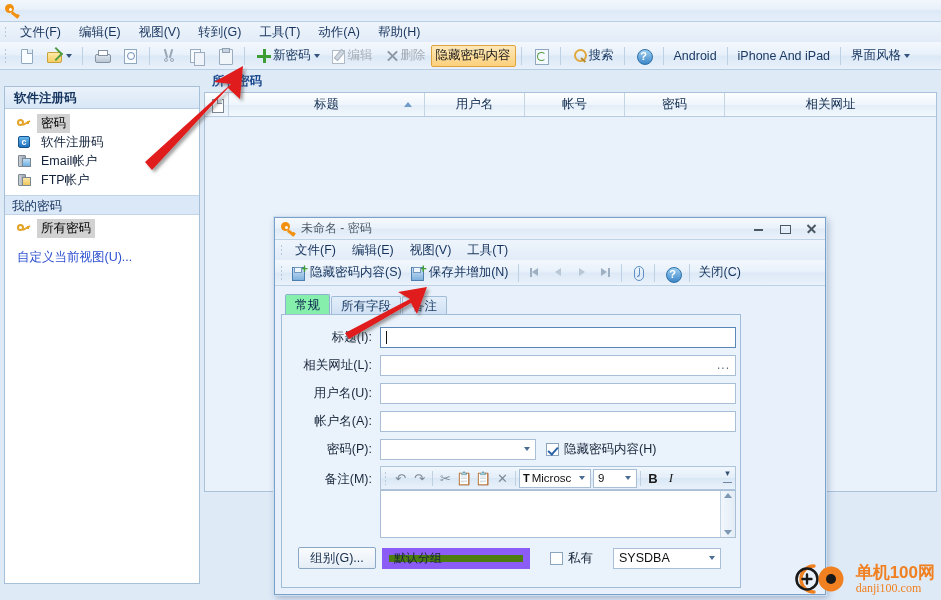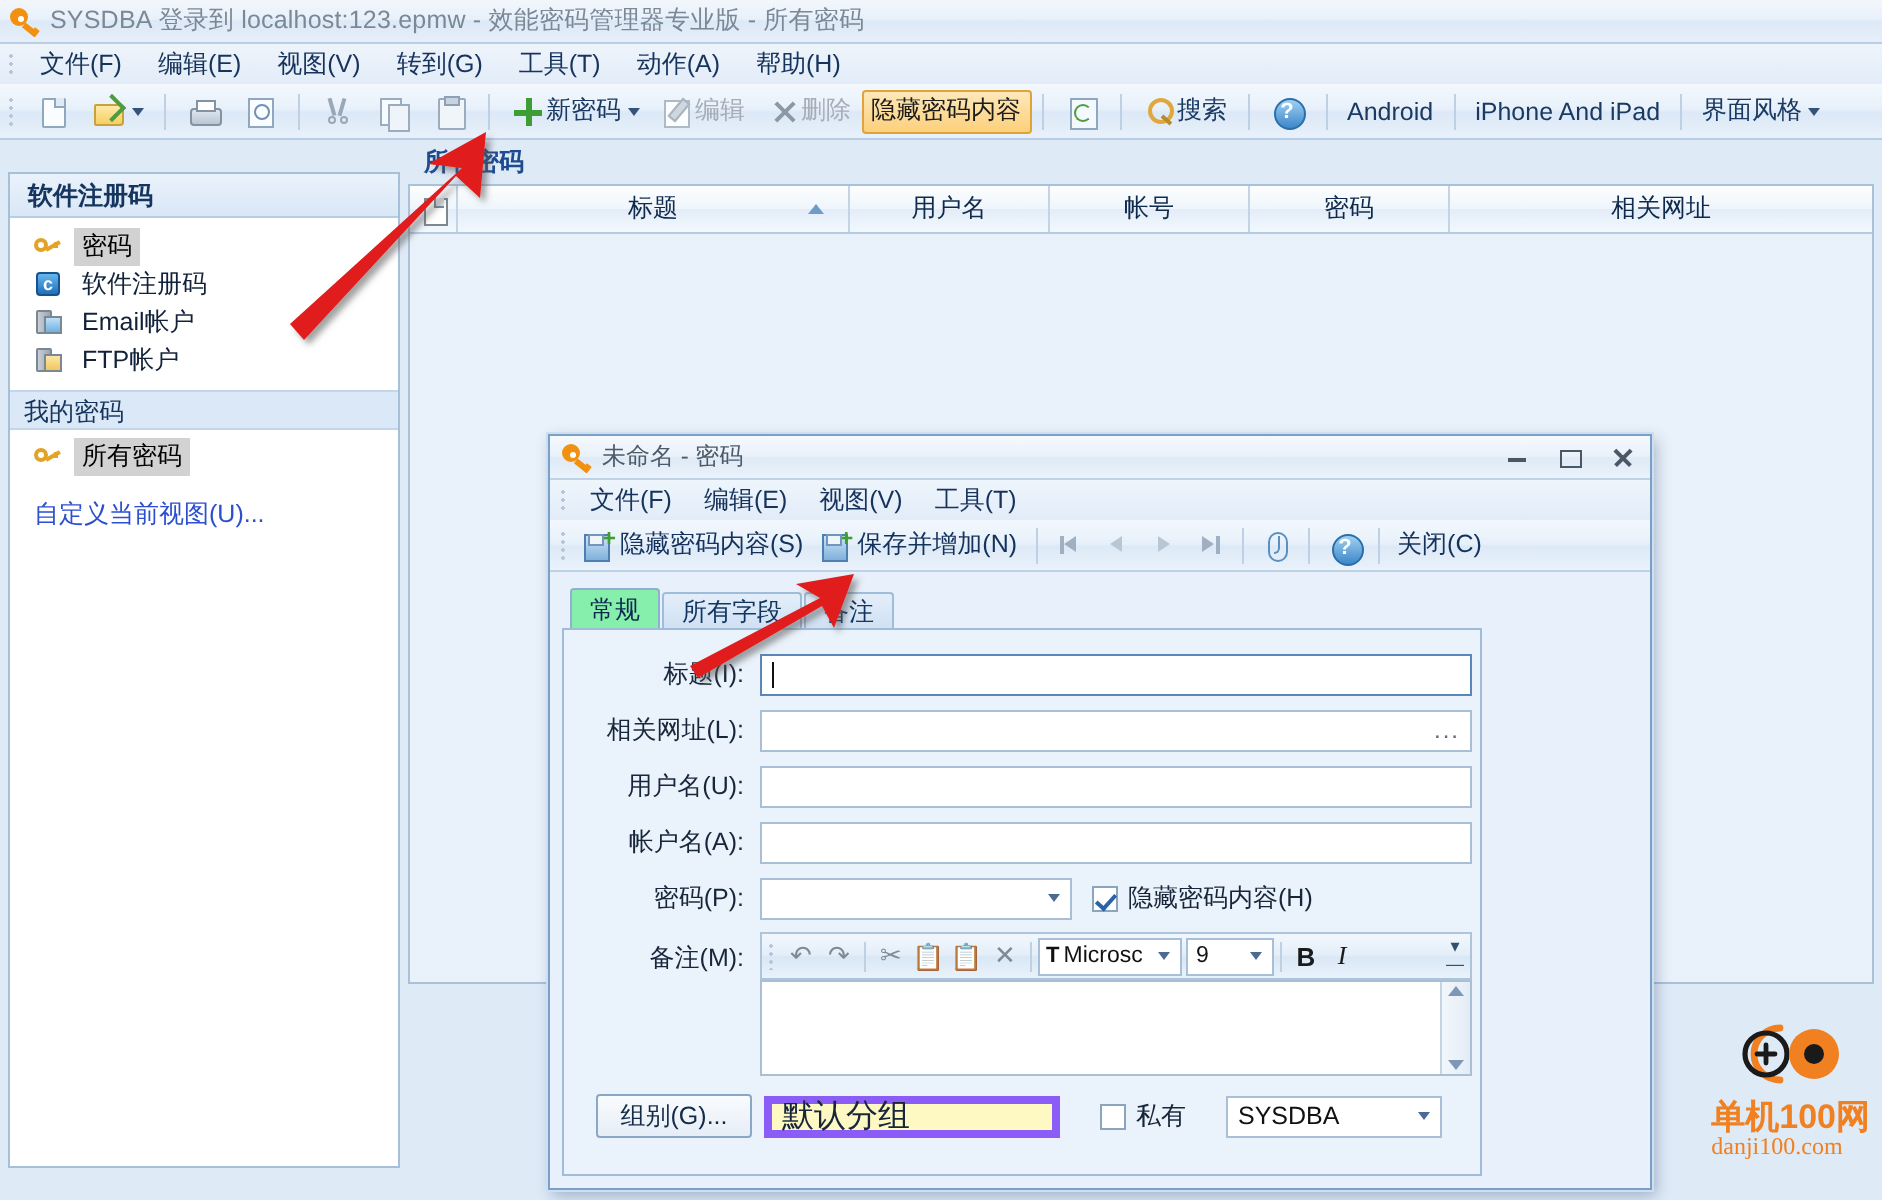--- a/index.html
+++ b/index.html
@@ -310,46 +310,45 @@
   .sarr.up{border-bottom:5px solid #7d98b4;}
   .sarr.dn{border-top:5px solid #7d98b4;}
 
   .btn{
     height:22px;background:linear-gradient(to bottom,#fafcfe,#e5edf6);
     border:1px solid #8aa8c6;border-radius:2px;
     display:flex;align-items:center;justify-content:center;
     font-size:12.5px;color:#132a48;cursor:default;
   }
   .rofield{
-    height:21px;background:#fef9c3;border:4px solid #8b5cf6;
-    display:flex;align-items:center;padding:0 5px;font-size:16px;color:#17263a;
+    height:21px;background:#4d7c0f;border:7px solid #8b5cf6;
+    display:flex;align-items:center;padding:0 5px;font-size:12px;color:#17263a;
   }
 
   
   svg.anno{position:absolute;left:0;top:0;width:941px;height:600px;pointer-events:none;z-index:40;}
 
   
   #watermark{
-    position:absolute;right:6px;bottom:20px;display:flex;align-items:center;gap:6px;z-index:30;flex-direction:column;
+    position:absolute;right:6px;bottom:4px;display:flex;align-items:center;gap:6px;z-index:30;
   }
   #wmlogo{width:62px;height:34px;position:relative;}
   #wmtext{line-height:1.05;}
   #wmtext .l1{color:#f08020;font-size:17px;font-weight:bold;}
   #wmtext .l2{color:#f08020;font-size:12px;font-family:"Liberation Serif",serif;}
 </style>
 </head>
 <body>
 
 <div id="titlebar">
   <span class="key-ico">
     <span class="bow"></span>
       <span class="shaft"></span>
       <span class="tooth"></span>
   </span>
-  <span class="ttl">SYSDBA 登录到 localhost:123.epmw - 效能密码管理器专业版 - 所有密码</span>
 </div>
 
 <div id="menubar">
   <span class="grip"></span>
   <span class="mi">文件(F)</span>
   <span class="mi">编辑(E)</span>
   <span class="mi">视图(V)</span>
   <span class="mi">转到(G)</span>
   <span class="mi">工具(T)</span>
   <span class="mi">动作(A)</span>

